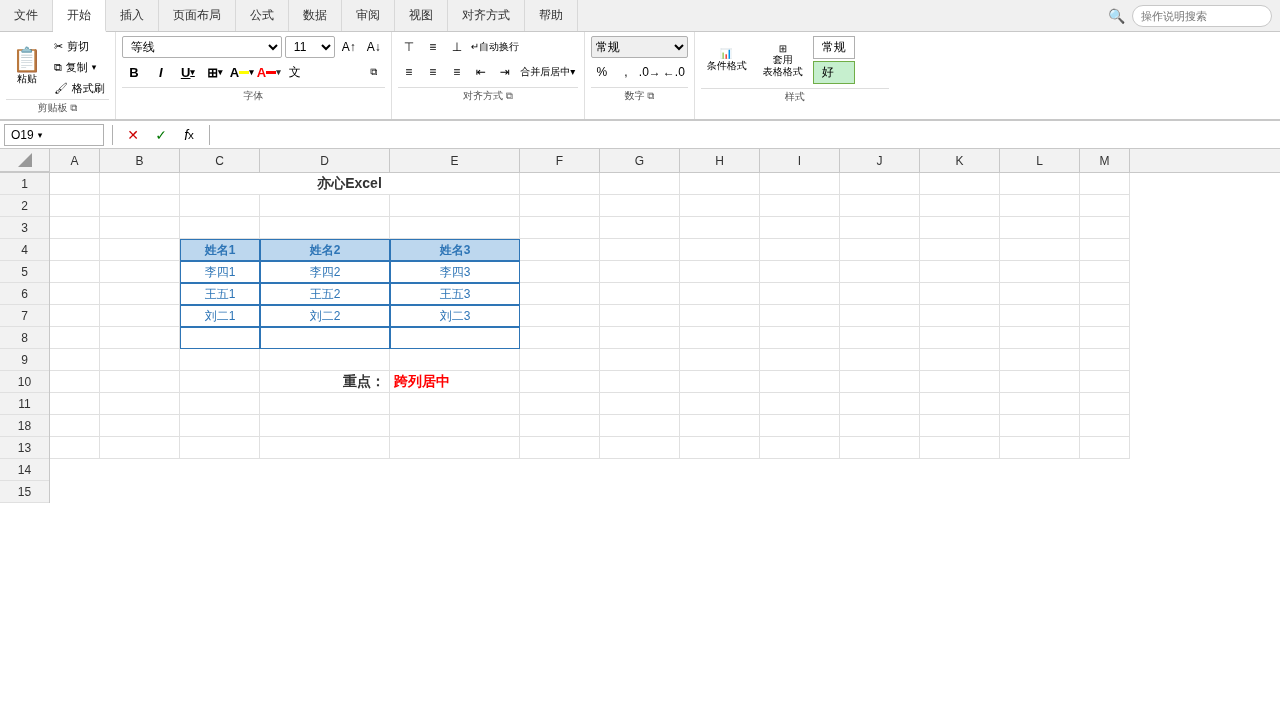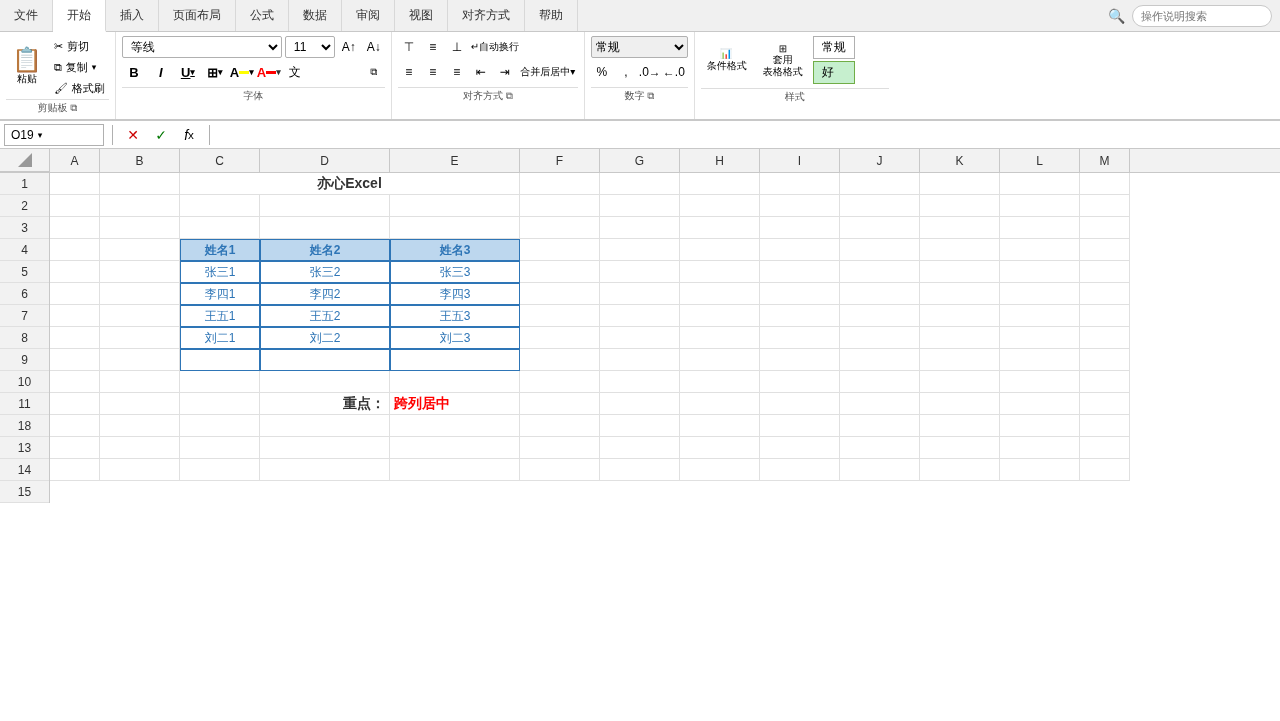--- a/index.html
+++ b/index.html
@@ -310,35 +310,20 @@
         <div class="grid-cell" style="width:80px;min-width:80px;"></div>
         <div class="grid-cell" style="width:80px;min-width:80px;"></div>
         <div class="grid-cell" style="width:80px;min-width:80px;"></div>
         <div class="grid-cell" style="width:80px;min-width:80px;"></div>
         <div class="grid-cell" style="width:80px;min-width:80px;"></div>
         <div class="grid-cell" style="width:80px;min-width:80px;"></div>
         <div class="grid-cell" style="width:80px;min-width:80px;"></div>
         <div class="grid-cell" style="width:50px;min-width:50px;"></div>
       </div>
 
-      <div class="grid-row">
-        <div class="grid-cell" style="width:50px;min-width:50px;"></div>
-        <div class="grid-cell" style="width:80px;min-width:80px;"></div>
-        <div class="grid-cell cell-data" style="width:80px;min-width:80px;">张三1</div>
-        <div class="grid-cell cell-data" style="width:130px;min-width:130px;">张三2</div>
-        <div class="grid-cell cell-data" style="width:130px;min-width:130px;">张三3</div>
-        <div class="grid-cell" style="width:80px;min-width:80px;"></div>
-        <div class="grid-cell" style="width:80px;min-width:80px;"></div>
-        <div class="grid-cell" style="width:80px;min-width:80px;"></div>
-        <div class="grid-cell" style="width:80px;min-width:80px;"></div>
-        <div class="grid-cell" style="width:80px;min-width:80px;"></div>
-        <div class="grid-cell" style="width:80px;min-width:80px;"></div>
-        <div class="grid-cell" style="width:80px;min-width:80px;"></div>
-        <div class="grid-cell" style="width:50px;min-width:50px;"></div>
-      </div>
 
       <div class="grid-row">
         <div class="grid-cell" style="width:50px;min-width:50px;"></div>
         <div class="grid-cell" style="width:80px;min-width:80px;"></div>
         <div class="grid-cell cell-data" style="width:80px;min-width:80px;">李四1</div>
         <div class="grid-cell cell-data" style="width:130px;min-width:130px;">李四2</div>
         <div class="grid-cell cell-data" style="width:130px;min-width:130px;">李四3</div>
         <div class="grid-cell" style="width:80px;min-width:80px;"></div>
         <div class="grid-cell" style="width:80px;min-width:80px;"></div>
         <div class="grid-cell" style="width:80px;min-width:80px;"></div>

